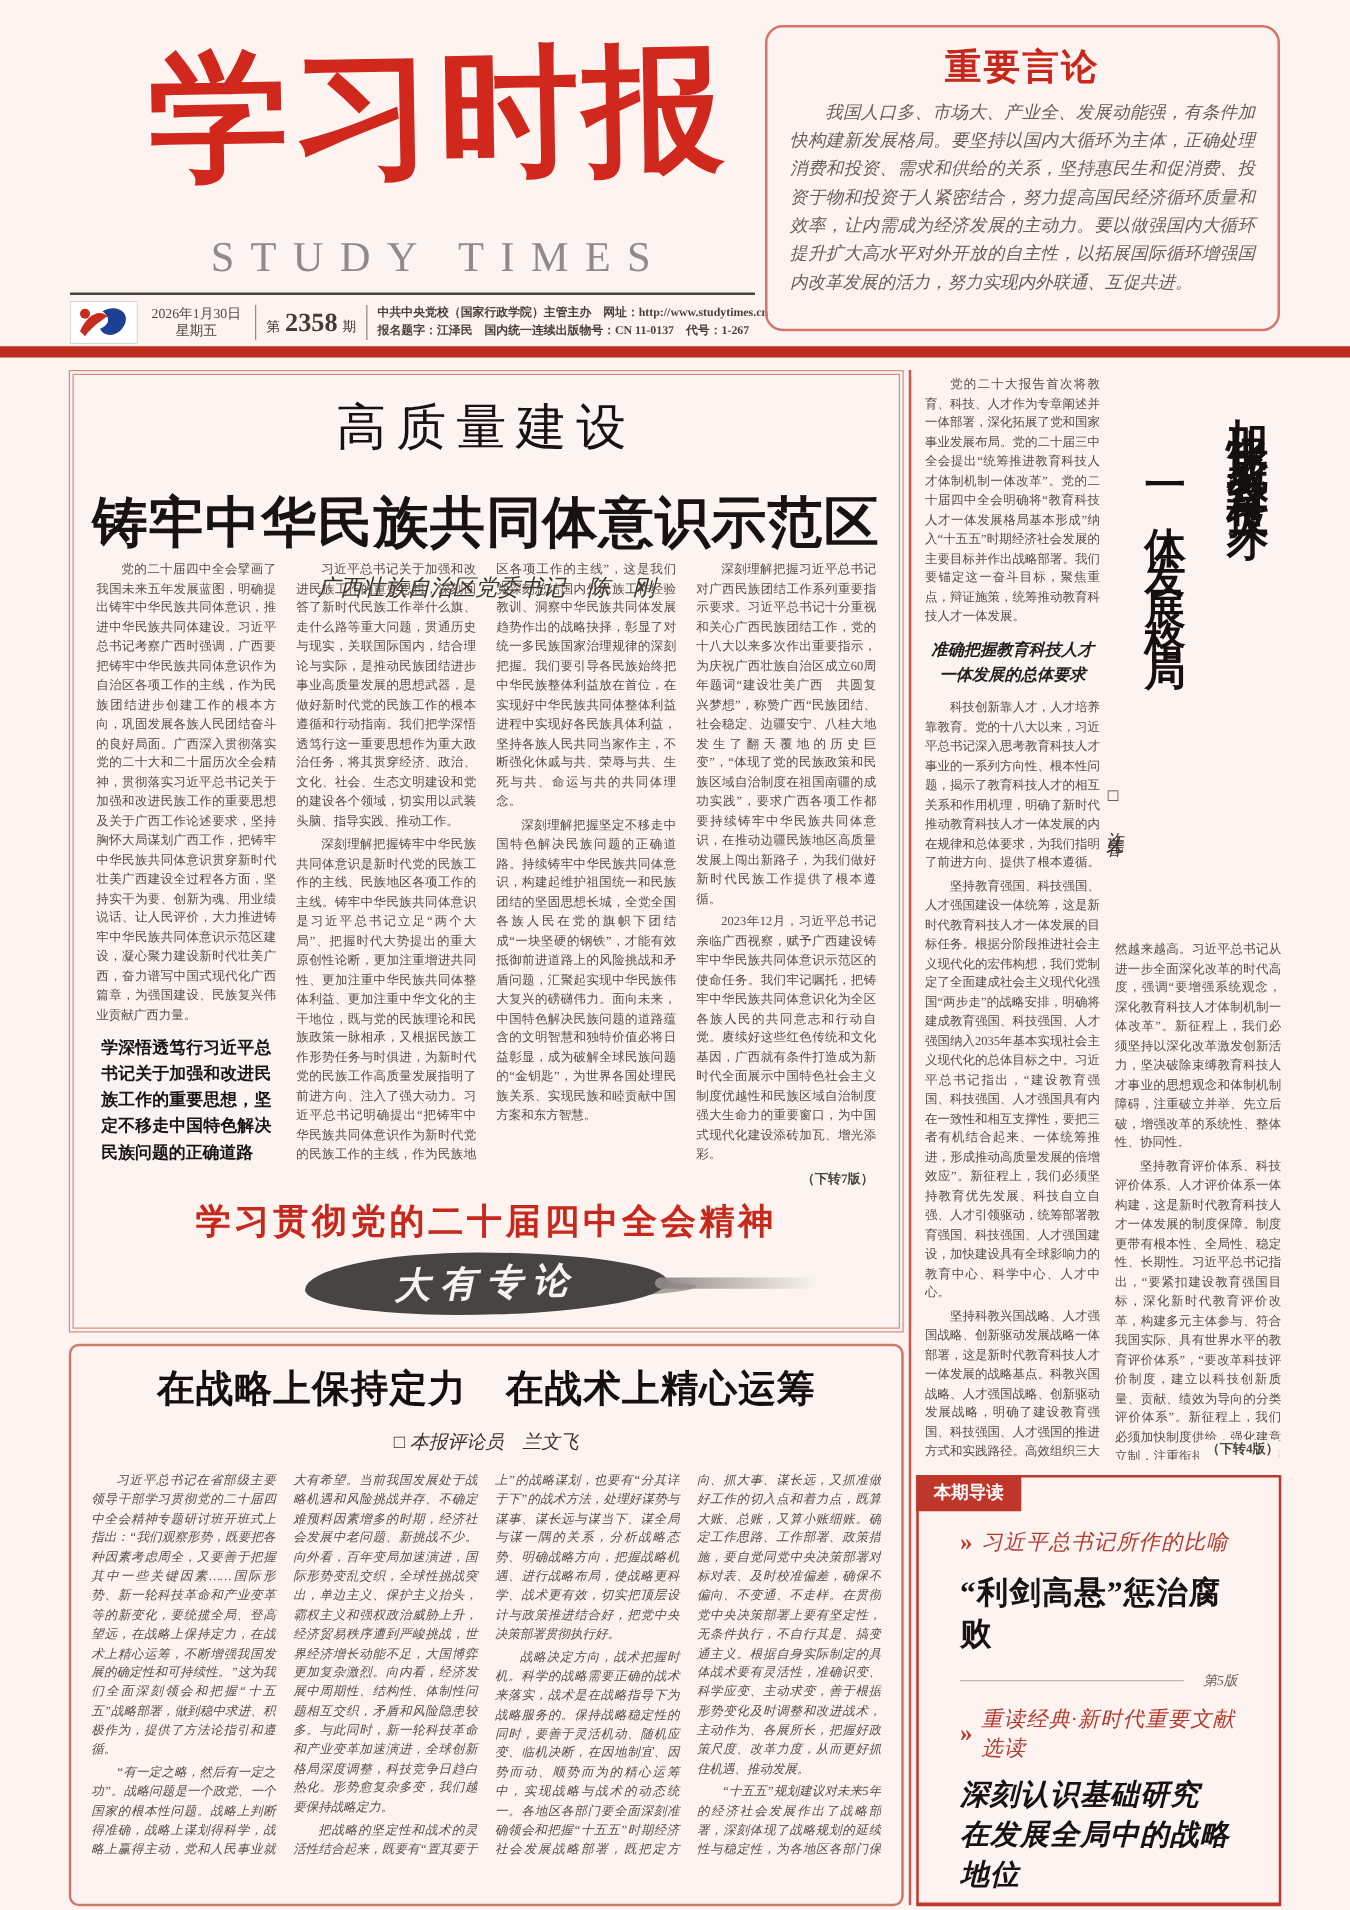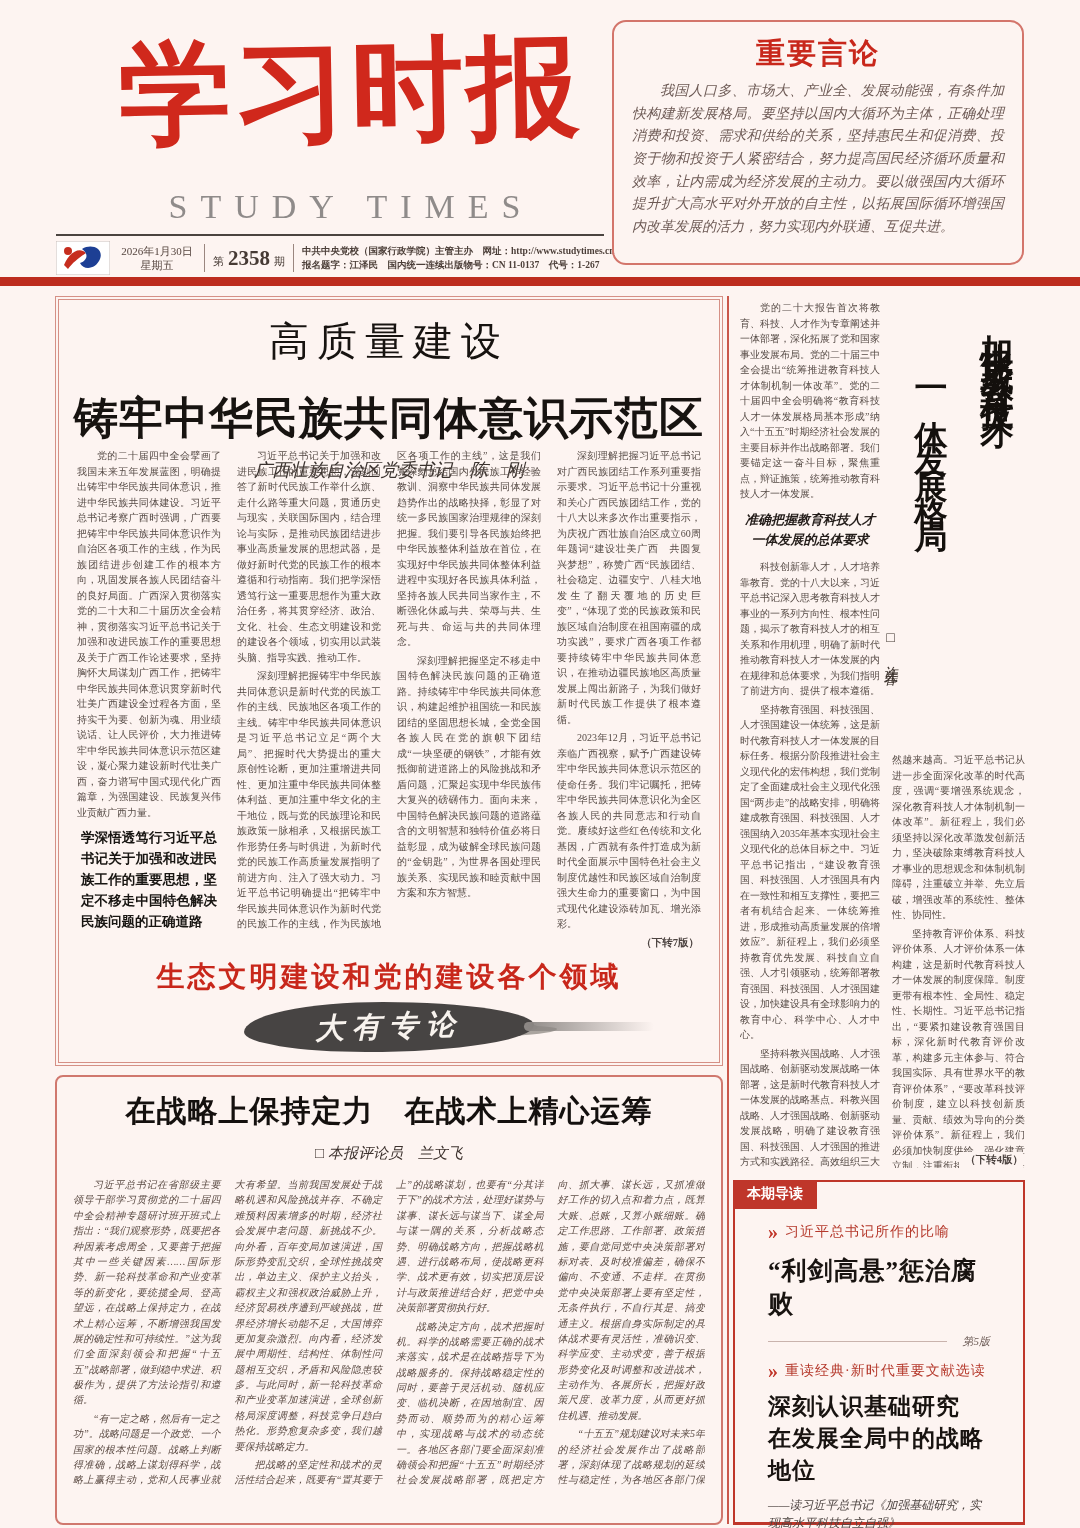--- a/index.html
+++ b/index.html
@@ -91,23 +91,23 @@
     font-size:10px;line-height:1.54;font-style:italic;color:#5b4b44;text-align:justify;}
   .cm-cols p{margin:0 0 3px;text-indent:2em;}
   
   .digest-box{position:absolute;left:733px;top:1180px;width:292px;height:345px;border:2px solid #bf362a;
     border-bottom-width:3px;box-sizing:border-box;padding:14px 33px 8px;}
   .digest-tag{position:absolute;top:-2px;left:-2px;background:#bf362a;color:#fff;
     font-family:"Liberation Sans",sans-serif;font-weight:700;font-size:14px;padding:5px 14px 6px;}
   .dg-item1{margin-top:26px;}
   .dg-kicker{display:flex;align-items:center;gap:7px;}
   .chev{color:#c03428;font-size:20px;font-weight:700;line-height:1;flex:0 0 auto;}
-  .dg-kicker-text{font-size:14px;color:#b5392c;letter-spacing:1px;}
+  .dg-kicker-text{font-size:17px;font-style:italic;color:#b5392c;letter-spacing:1px;}
   .dg-title{margin-top:12px;font-size:25px;font-weight:700;color:#181310;letter-spacing:1px;}
-  .dg-title2{margin-top:10px;font-size:23px;font-weight:700;color:#181310;line-height:1.4;letter-spacing:1px;}
+  .dg-title2{margin-top:10px;font-size:23px;font-weight:700;color:#181310;line-height:1.4;letter-spacing:1px;font-style:italic;}
   .dg-rule{display:flex;align-items:center;margin-top:14px;}
   .dg-rule .ln{flex:1;height:1px;background:#c9b3ad;}
   .dg-rule .pg{margin-left:16px;font-size:11px;color:#6b5a55;font-style:italic;}
   .dg-item2{margin-top:12px;}
   .dg-note{margin-top:8px;font-size:12px;line-height:1.55;font-style:italic;color:#4c4340;}
 </style>
 </head>
 <body>
 
 <div class="page">
@@ -164,21 +164,21 @@
           <p>习近平总书记关于加强和改进民族工作的重要思想，深刻回答了新时代民族工作举什么旗、走什么路等重大问题，贯通历史与现实，关联国际国内，结合理论与实际，是推动民族团结进步事业高质量发展的思想武器，是做好新时代党的民族工作的根本遵循和行动指南。我们把学深悟透笃行这一重要思想作为重大政治任务，将其贯穿经济、政治、文化、社会、生态文明建设和党的建设各个领域，切实用以武装头脑、指导实践、推动工作。</p>
           <p>深刻理解把握铸牢中华民族共同体意识是新时代党的民族工作的主线、民族地区各项工作的主线。铸牢中华民族共同体意识是习近平总书记立足“两个大局”、把握时代大势提出的重大原创性论断，更加注重增进共同性、更加注重中华民族共同体整体利益、更加注重中华文化的主干地位，既与党的民族理论和民族政策一脉相承，又根据民族工作形势任务与时俱进，为新时代党的民族工作高质量发展指明了前进方向、注入了强大动力。习近平总书记明确提出“把铸牢中华民族共同体意识作为新时代党的民族工作的主线，作为民族地区各项工作的主线”，这是我们党深刻总结国内外民族工作经验教训、洞察中华民族共同体发展趋势作出的战略抉择，彰显了对统一多民族国家治理规律的深刻把握。我们要引导各民族始终把中华民族整体利益放在首位，在实现好中华民族共同体整体利益进程中实现好各民族具体利益，坚持各族人民共同当家作主，不断强化休戚与共、荣辱与共、生死与共、命运与共的共同体理念。</p>
           <p>深刻理解把握坚定不移走中国特色解决民族问题的正确道路。持续铸牢中华民族共同体意识，构建起维护祖国统一和民族团结的坚固思想长城，全党全国各族人民在党的旗帜下团结成“一块坚硬的钢铁”，才能有效抵御前进道路上的风险挑战和矛盾问题，汇聚起实现中华民族伟大复兴的磅礴伟力。面向未来，中国特色解决民族问题的道路蕴含的文明智慧和独特价值必将日益彰显，成为破解全球民族问题的“金钥匙”，为世界各国处理民族关系、实现民族和睦贡献中国方案和东方智慧。</p>
           <p>深刻理解把握习近平总书记对广西民族团结工作系列重要指示要求。习近平总书记十分重视和关心广西民族团结工作，党的十八大以来多次作出重要指示，为庆祝广西壮族自治区成立60周年题词“建设壮美广西　共圆复兴梦想”，称赞广西“民族团结、社会稳定、边疆安宁、八桂大地发生了翻天覆地的历史巨变”，“体现了党的民族政策和民族区域自治制度在祖国南疆的成功实践”，要求广西各项工作都要持续铸牢中华民族共同体意识，在推动边疆民族地区高质量发展上闯出新路子，为我们做好新时代民族工作提供了根本遵循。</p>
           <p>2023年12月，习近平总书记亲临广西视察，赋予广西建设铸牢中华民族共同体意识示范区的使命任务。我们牢记嘱托，把铸牢中华民族共同体意识化为全区各族人民的共同意志和行动自觉。赓续好这些红色传统和文化基因，广西就有条件打造成为新时代全面展示中国特色社会主义制度优越性和民族区域自治制度强大生命力的重要窗口，为中国式现代化建设添砖加瓦、增光添彩。</p>
         </div>
         <span class="jump">（下转7版）</span>
       </div>
 
       <div class="banner-area">
-        <div class="banner-text">生态文明建设和党的建设各个领域</div>
+        <div class="banner-text">学习贯彻党的二十届四中全会精神</div>
         <div class="stamp">
           <div class="stamp-text">大有专论</div>
         </div>
       </div>
     </div>
   </div>
 
   <div class="right-article">
     <div class="ra-left">
       <p>党的二十大报告首次将教育、科技、人才作为专章阐述并一体部署，深化拓展了党和国家事业发展布局。党的二十届三中全会提出“统筹推进教育科技人才体制机制一体改革”。党的二十届四中全会明确将“教育科技人才一体发展格局基本形成”纳入“十五五”时期经济社会发展的主要目标并作出战略部署。我们要锚定这一奋斗目标，聚焦重点，辩证施策，统筹推动教育科技人才一体发展。</p>

